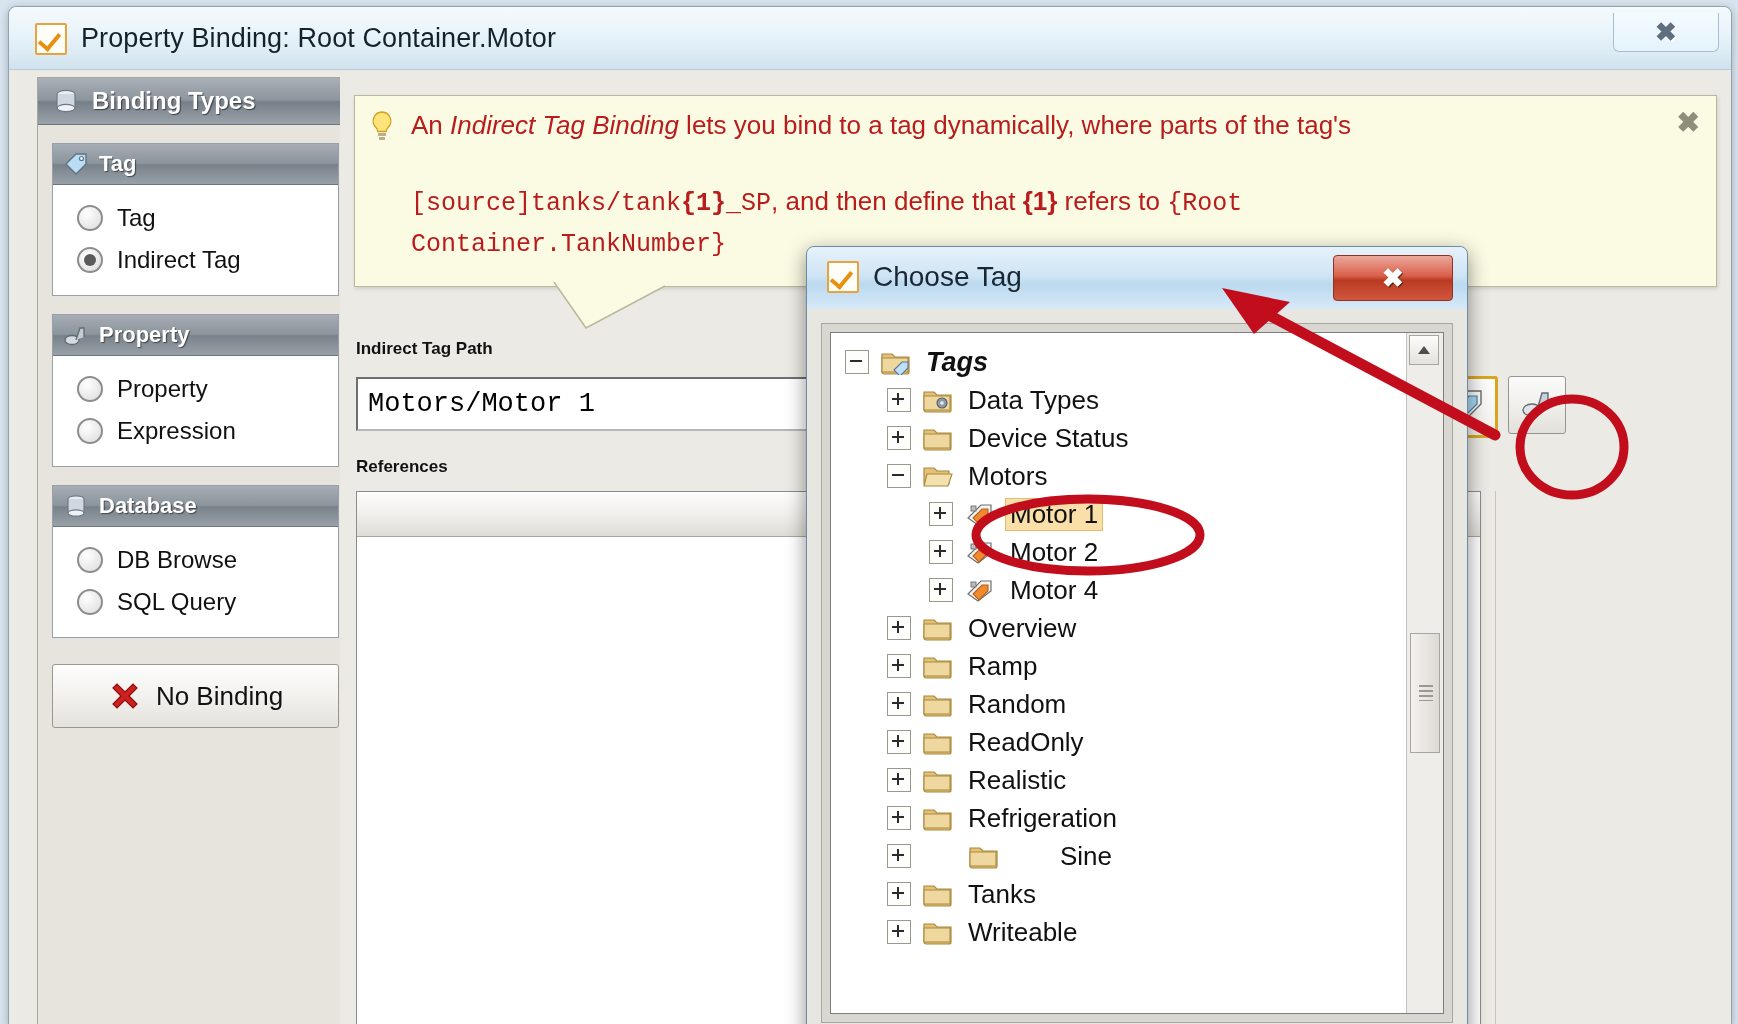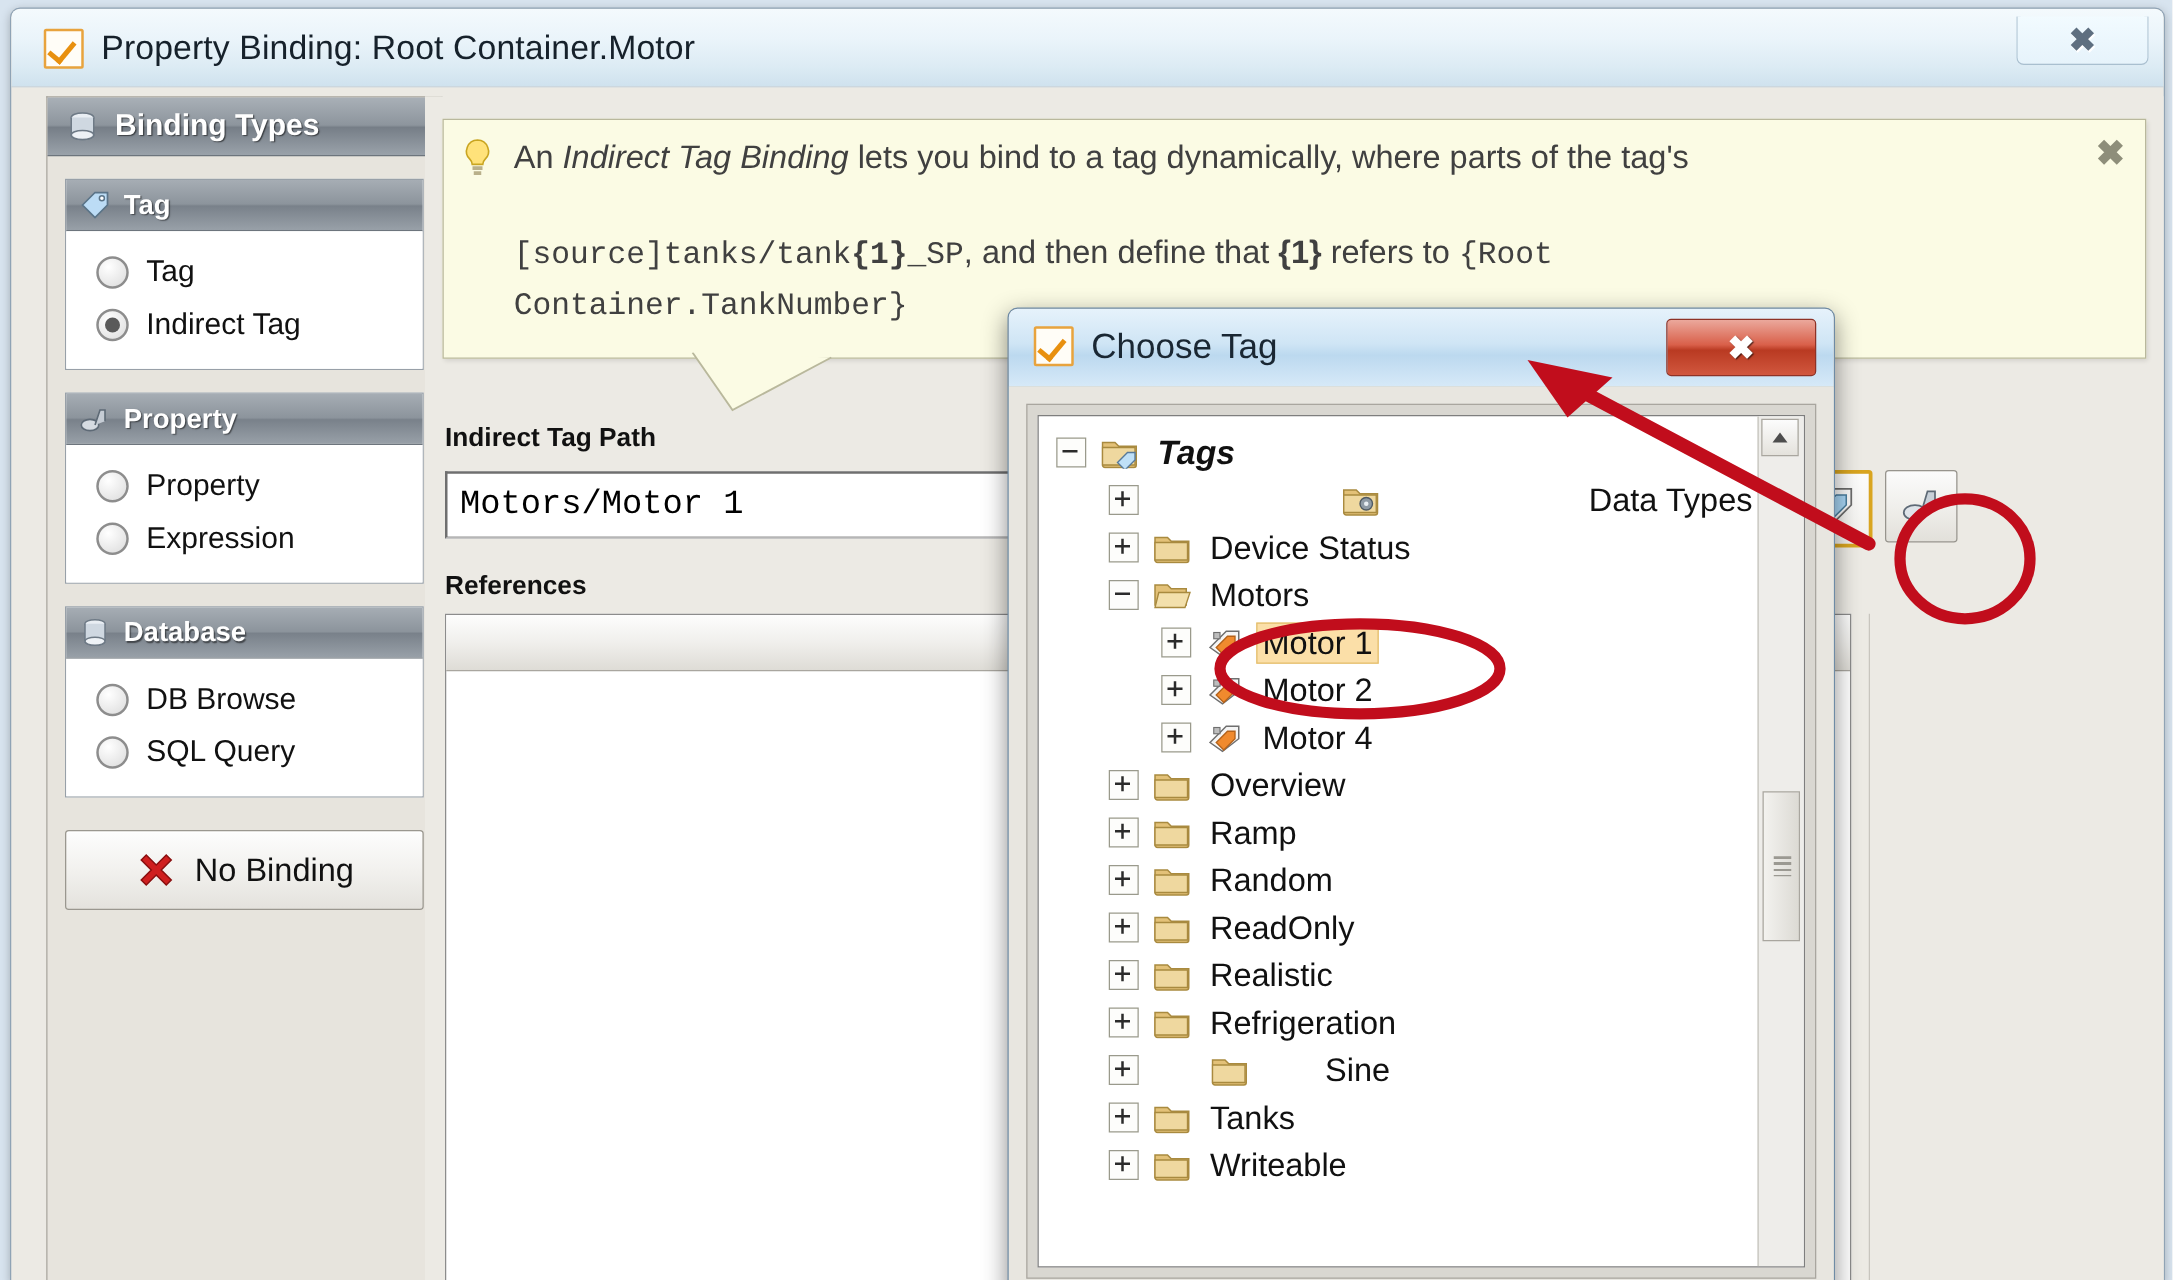--- a/index.html
+++ b/index.html
@@ -173,21 +173,21 @@
     position: absolute;
     left: 14px; top: 14px;
     width: 26px; height: 32px;
   }
   .info-text {
     position: absolute;
     left: 56px; top: 10px;
     right: 90px;
     font-size: 26px;
     line-height: 38px;
-    color: #404040;
+    color: #b91c1c;
   }
   .info-text i { font-style: italic; }
   .info-text b { font-weight: bold; }
   .info-text code {
     font-family: "Liberation Mono", monospace;
     font-size: 25px;
   }
   .info-close {
     position: absolute;
     right: 16px; top: 10px;
@@ -196,21 +196,21 @@
   }
   .callout-tail {
     position: absolute;
     left: 210px; top: 205px;
     width: 130px; height: 60px;
     pointer-events: none;
   }
 
   .field-label {
     position: absolute;
-    font-size: 21px; font-weight: bold; color: #111;
+    font-size: 17px; font-weight: bold; color: #111;
   }
   .lbl-tagpath { left: 16px; top: 262px; }
   .lbl-references { left: 16px; top: 380px; }
 
   .tagpath-input {
     position: absolute;
     left: 16px; top: 300px;
     width: 1070px; height: 54px;
     background: #ffffff;
     border: 2px solid #6f6f6f;
@@ -584,21 +584,21 @@
                 <span class="expander"></span>
                 <span class="ticon">
                   <svg width="30" height="26" viewBox="0 0 30 26">
                     <path d="M1 5 h10 l3 3 h14 v15 a2 2 0 0 1 -2 2 H3 a2 2 0 0 1 -2 -2 Z" fill="#e3c178" stroke="#a98a3f" stroke-width="1.2"></path>
                     <path d="M1 9 h26 v14 H1 Z" fill="#efd89f" stroke="#a98a3f" stroke-width="1.1"></path>
                     <path d="M13 21 L21 13 h6 v6 l-8 8 Z" fill="#bfe0f7" stroke="#57799a" stroke-width="1.1"></path>
                   </svg>
                 </span>
                 <span class="tlabel">Tags</span>
               </div>
-              <div class="tnode" style="padding-left: 42px; justify-content: space-between;">
+              <div class="tnode" style="padding-left: 42px;">
                 <span class="expander plus"></span>
                 <span class="ticon">
                   <svg width="30" height="26" viewBox="0 0 30 26">
                     <path d="M1 5 h10 l3 3 h14 v15 a2 2 0 0 1 -2 2 H3 a2 2 0 0 1 -2 -2 Z" fill="#e3c178" stroke="#a98a3f" stroke-width="1.2"></path>
                     <path d="M1 9 h26 v14 H1 Z" fill="#efd89f" stroke="#a98a3f" stroke-width="1.1"></path>
                     <circle cx="19" cy="16" r="5" fill="#8e9aa5" stroke="#4f5a64" stroke-width="1.1"></circle>
                     <circle cx="19" cy="16" r="1.8" fill="#e8eef3"></circle>
                   </svg>
                 </span>
                 <span class="tlabel">Data Types</span>

